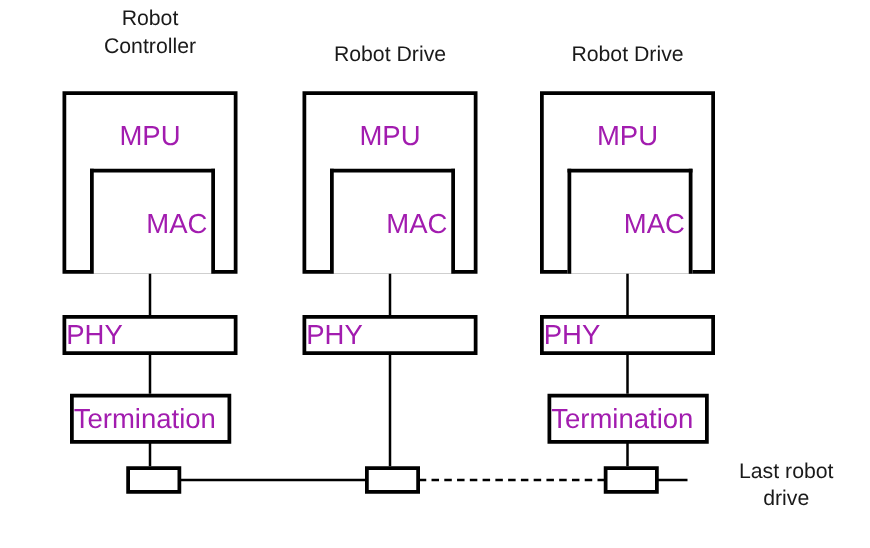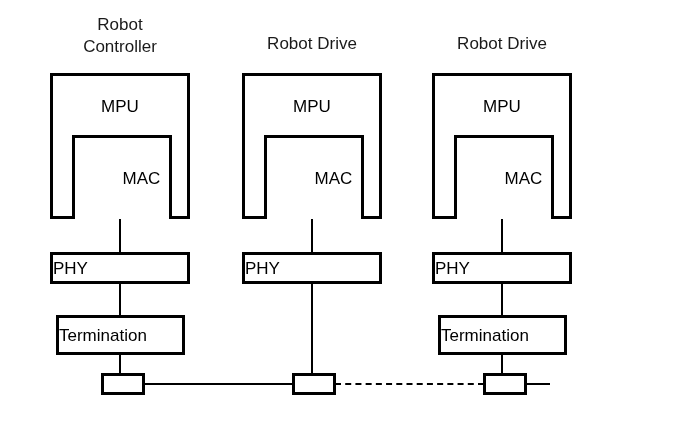--- a/index.html
+++ b/index.html
@@ -26,22 +26,22 @@
   .box {
     position: absolute;
     box-sizing: border-box;
     background: #ffffff;
     border: 3px solid #000000;
     display: flex;
     align-items: center;
     justify-content: flex-start;
   }
   .box-label {
-    font-size: 17px;
-    color: #000000;
+    font-size: 22px;
+    color: #a21caf;
     line-height: 1;
   }
   
   .mpu-box {
     align-items: flex-start;
     justify-content: center;
   }
   .mpu-box .box-label {
     margin-top: 22px;
   }
@@ -85,21 +85,21 @@
     color: #1a1a1a;
     line-height: 22px;
     white-space: pre-line;
   }
 </style>
 </head>
 <body>
 
 <div id="canvas">
 
-  <div class="node-title" style="left:46px; top:14px; width:148px;">Robot
+  <div class="node-title" style="left:46px; top:4px; width:148px;">Robot
 Controller</div>
 
   <div class="box mpu-box" style="left:50px; top:73px; width:140px; height:146px;">
     <span class="box-label">MPU</span>
   </div>
   <div class="mac-box" style="left:72px; top:135px; width:100px; height:84px;">
     <span class="box-label">MAC</span>
   </div>
 
   <div class="vline" style="left:119px; top:219px; height:34px;"></div>
@@ -161,14 +161,16 @@
   <div class="vline" style="left:501px; top:354px; height:20px;"></div>
 
   <div class="conn-box" style="left:483px; top:373px; width:44px; height:22px;"></div>
 
   <div class="hline" style="left:144px; top:383px; width:149px;"></div>
 
   <div class="dashed-line" style="left:335px; top:383px; width:149px;"></div>
 
   <div class="hline" style="left:526px; top:383px; width:24px;"></div>
 
+  <div class="side-note" style="left:566px; top:366px; width:126px;">Last robot
+drive</div>
 
 </div>
 
 </body></html>

